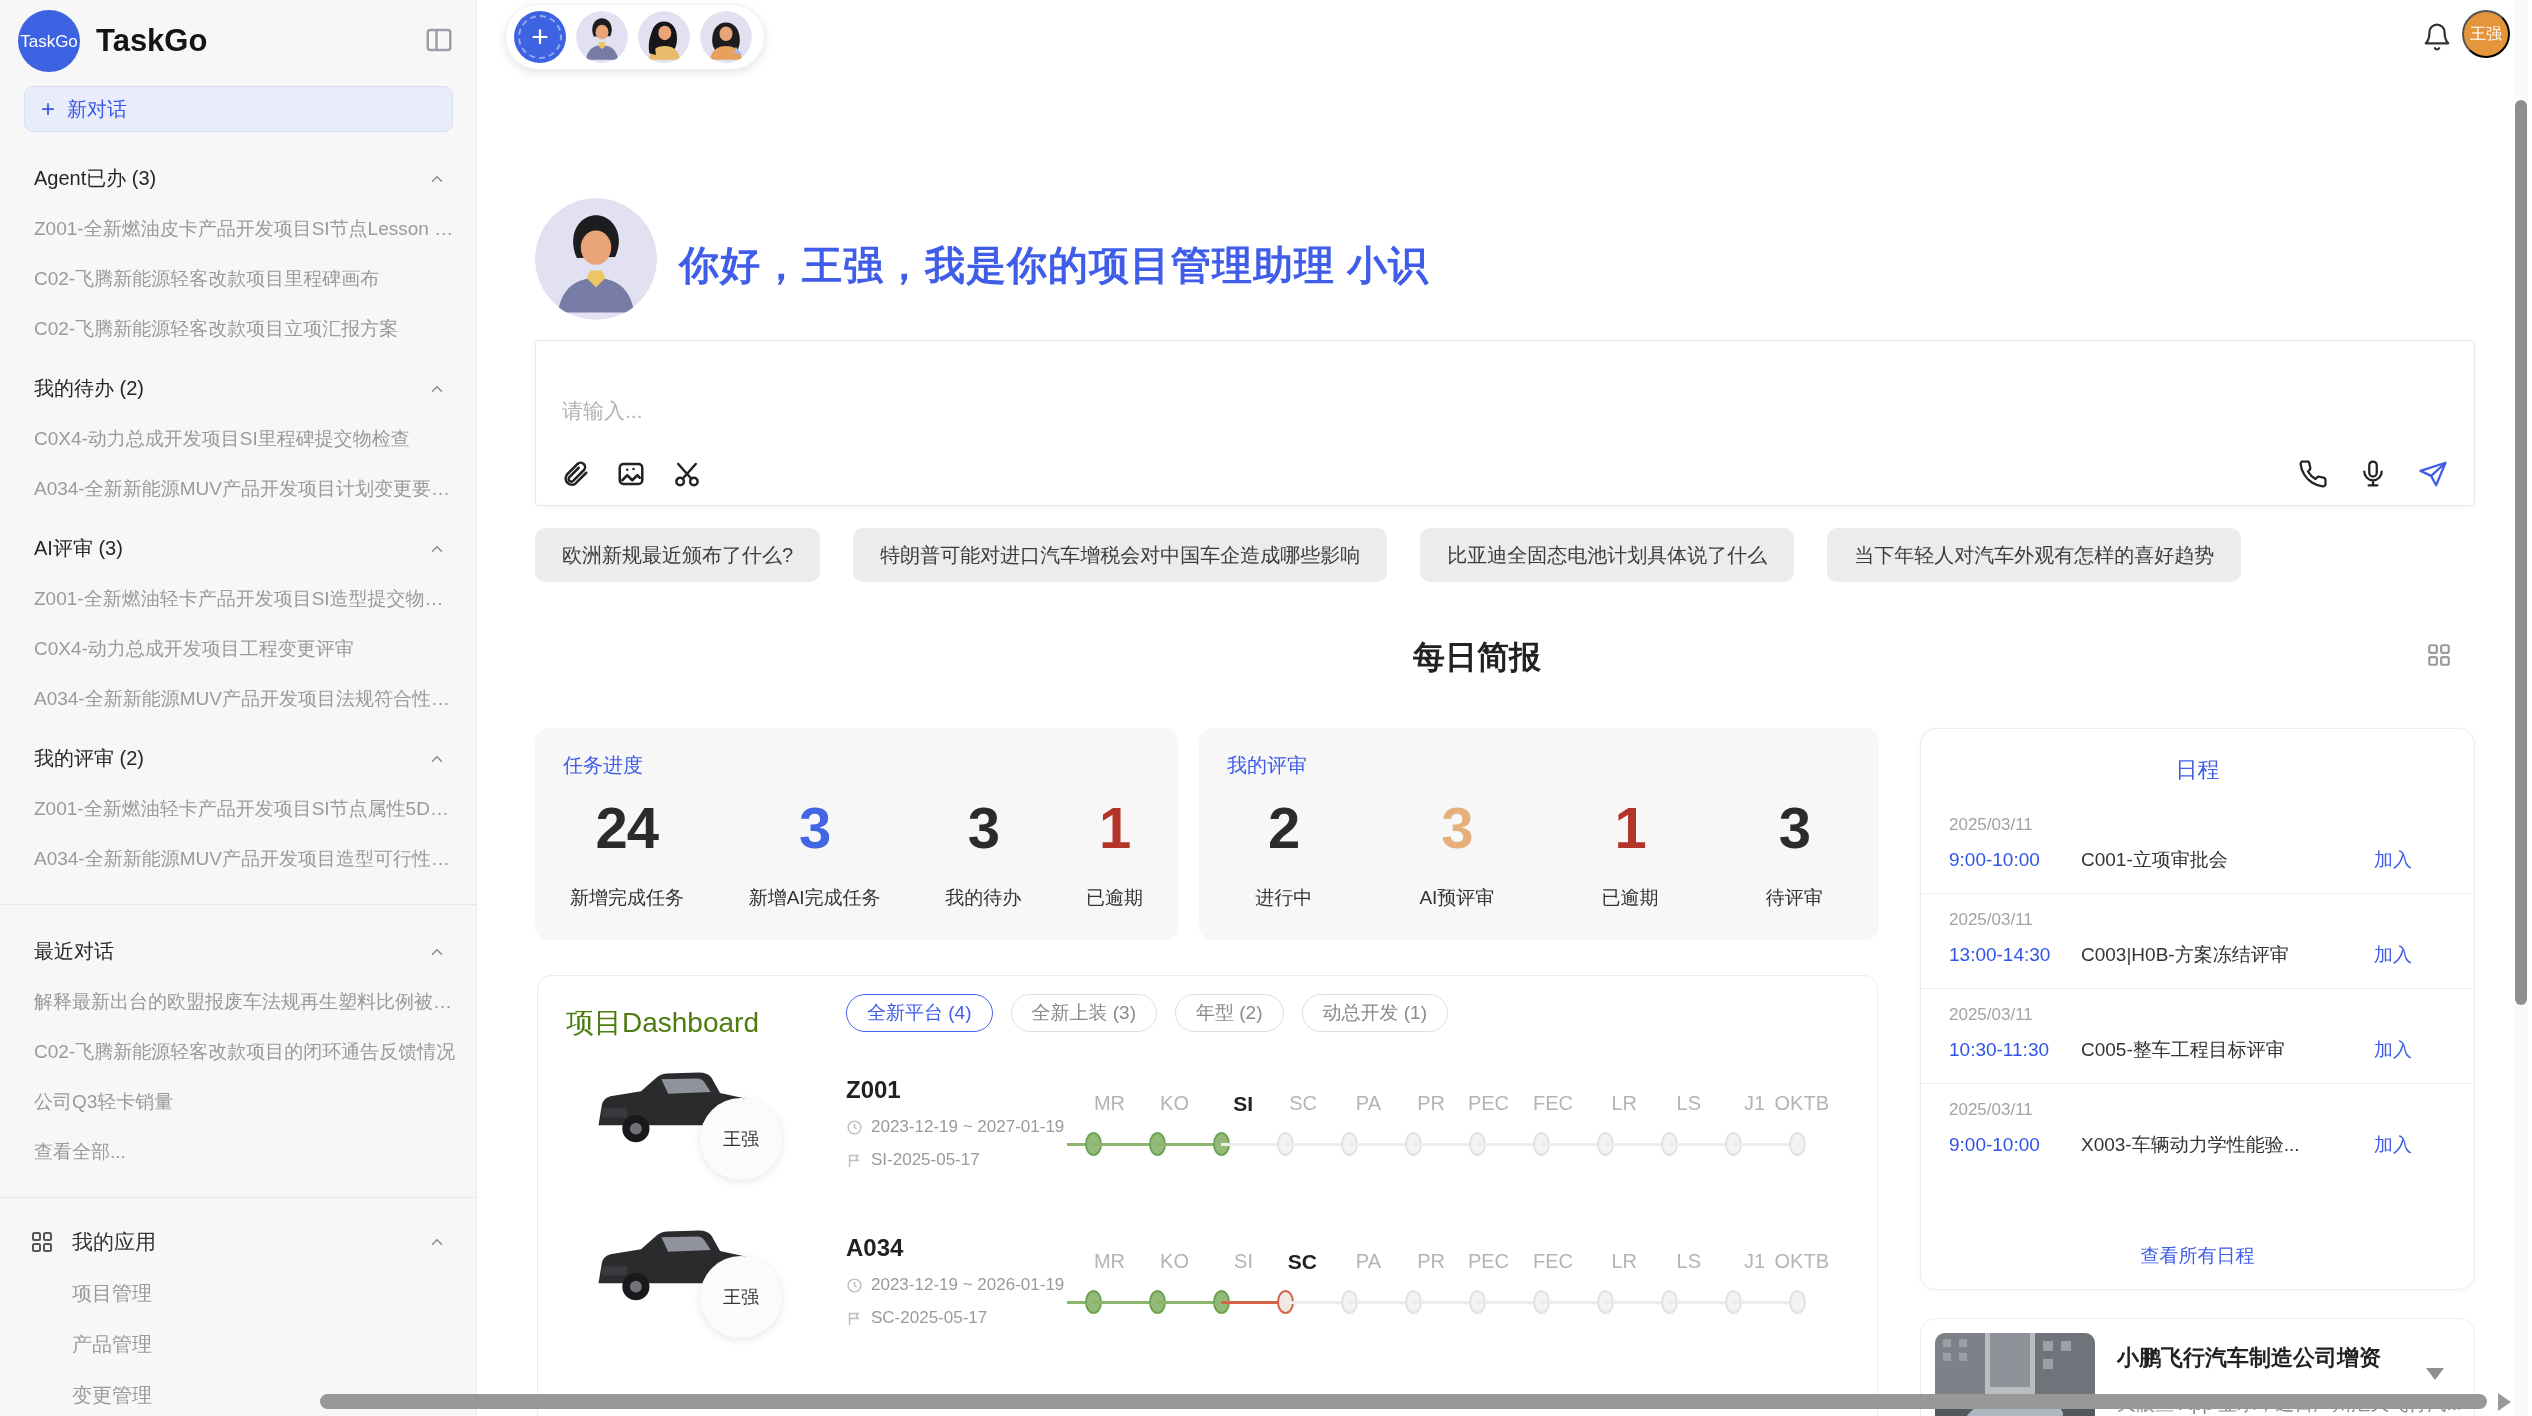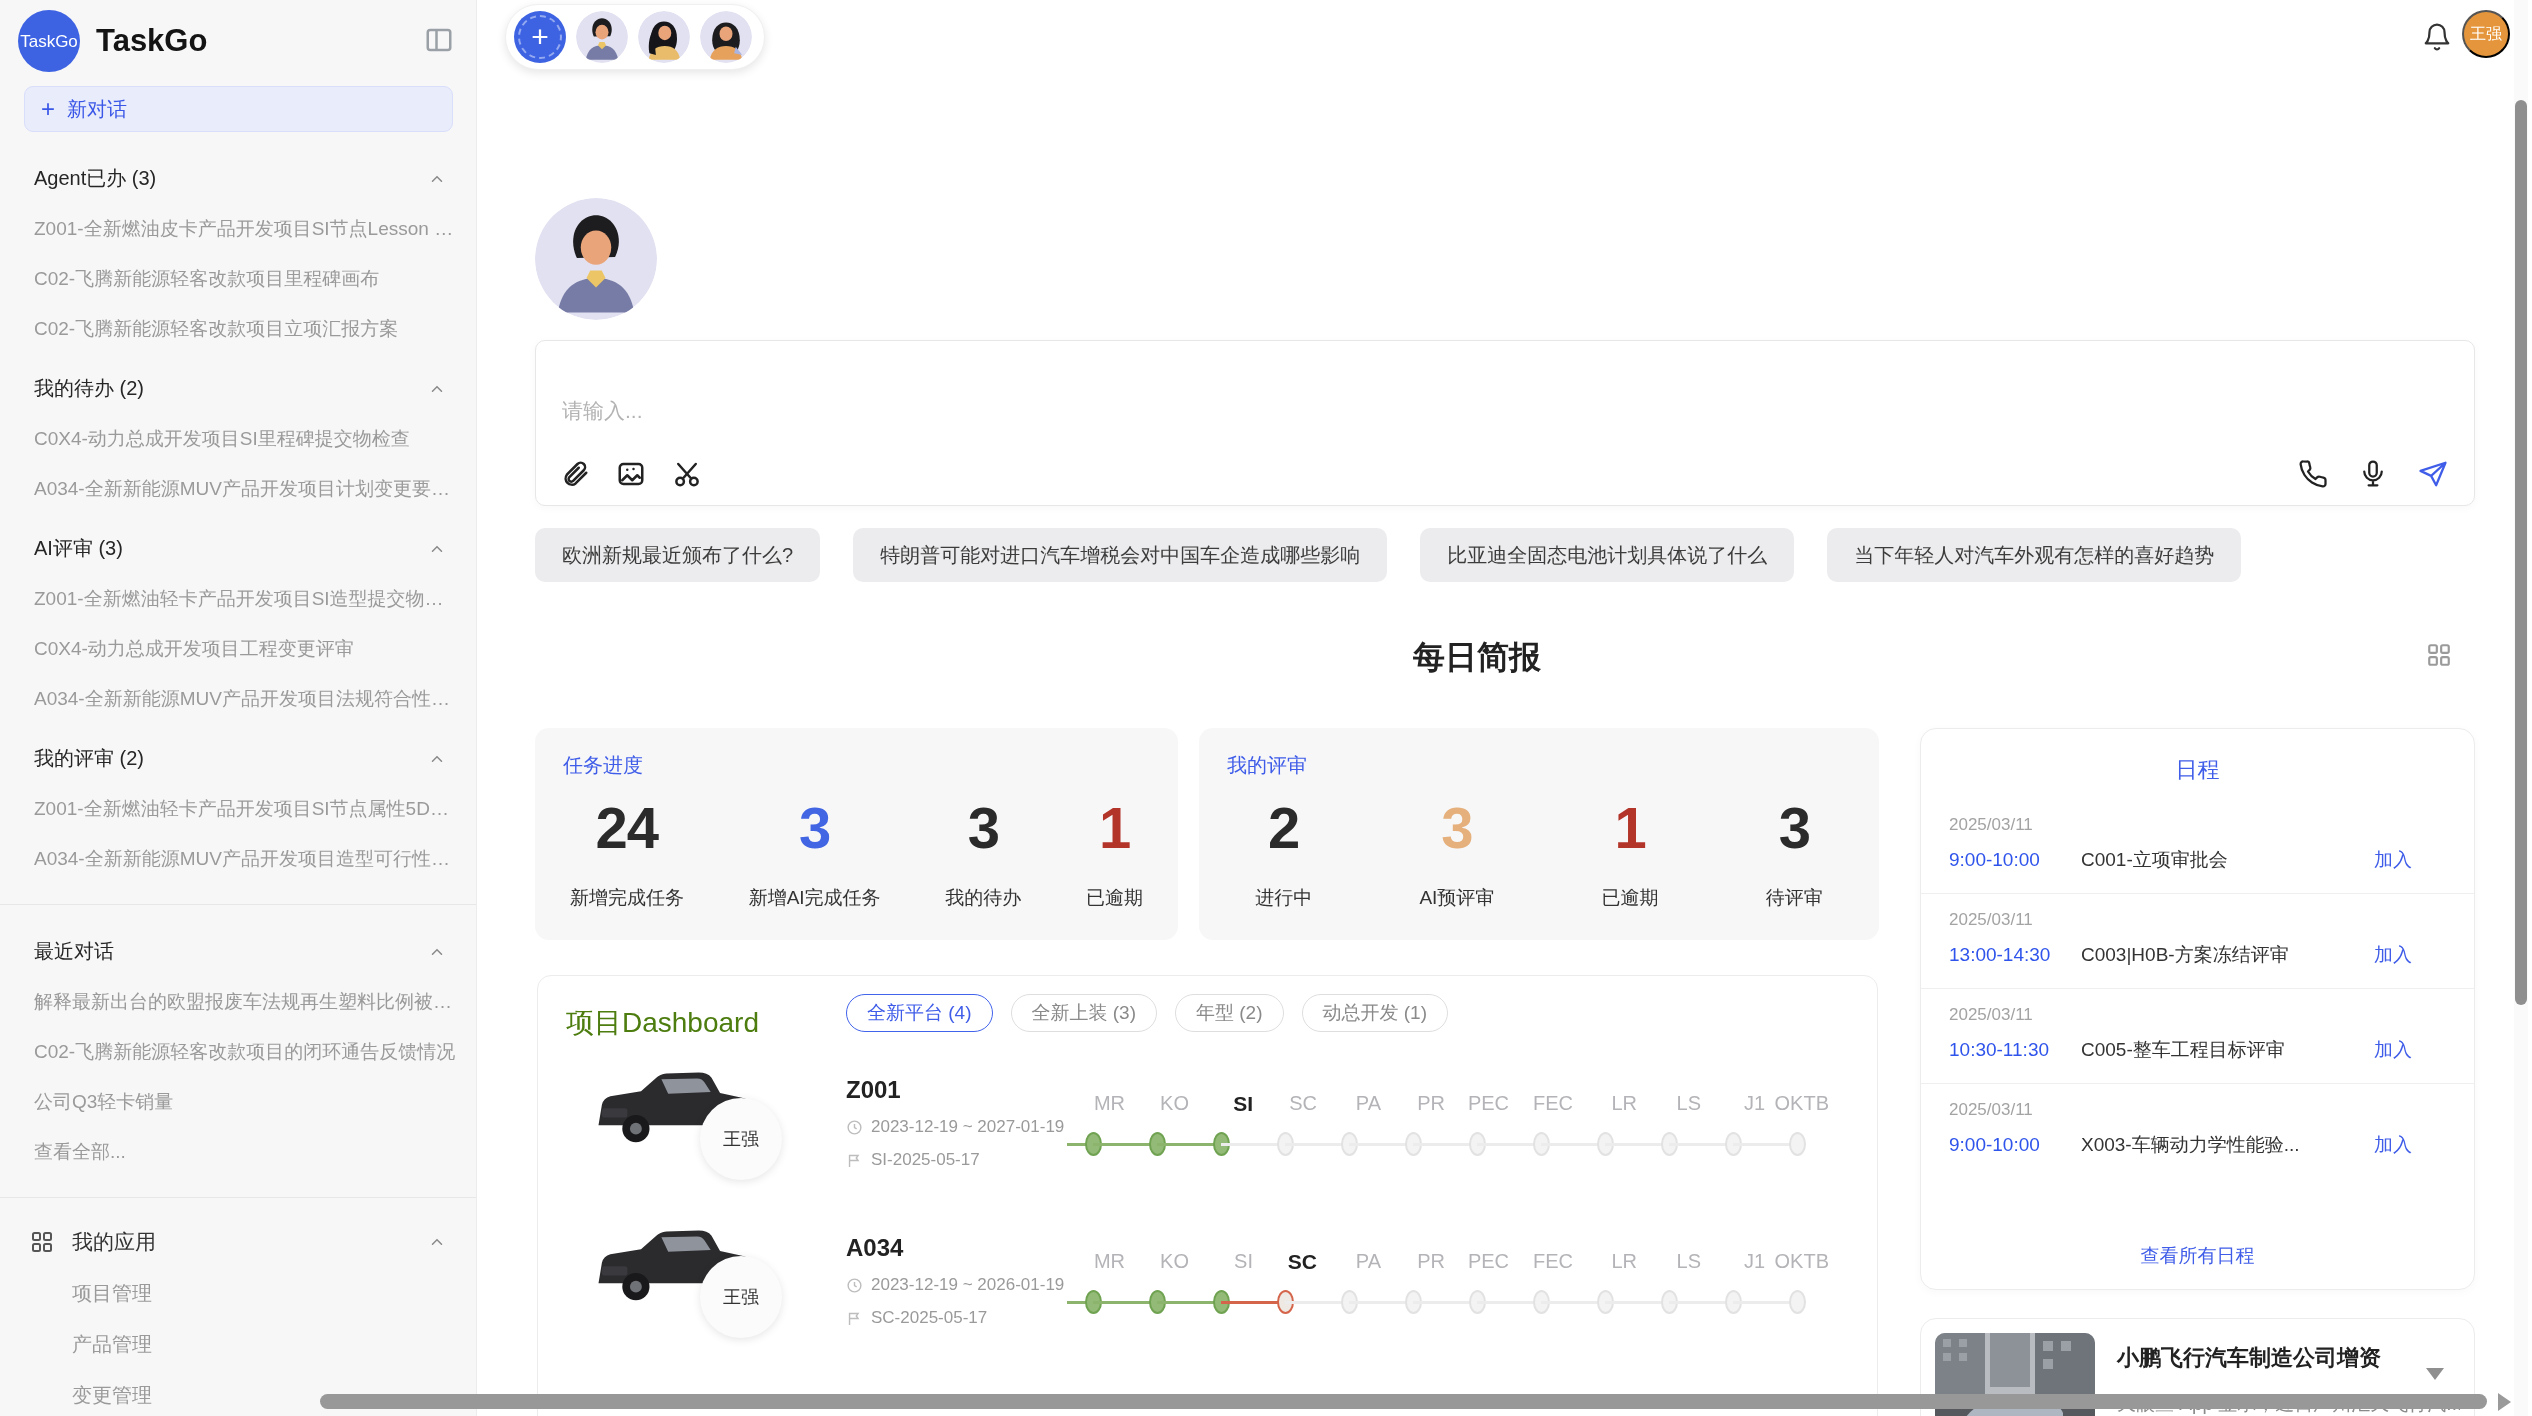--- a/index.html
+++ b/index.html
@@ -29,21 +29,21 @@
   .pill-plus::after { content:""; position:absolute; inset:4px; border:2px dashed rgba(255,255,255,.45); border-radius:50%; }
   .pill-avatar { width:52px; height:52px; border-radius:50%; overflow:hidden; cursor:pointer; flex:none; }
   .bell-btn { position:absolute; left:1945px; top:22px; width:30px; height:30px; background:none; border:none; cursor:pointer; }
   .user-badge { position:absolute; left:1985px; top:10px; width:48px; height:48px; border-radius:50%; background:#e5963c; color:#fff; font-size:16px; display:flex; align-items:center; justify-content:center; cursor:pointer; }
 
   
   .greet-avatar { position:absolute; left:58px; top:198px; width:122px; height:122px; border-radius:50%; overflow:hidden; }
   .greet-text { position:absolute; left:202px; top:238px; font-size:40px; font-weight:700; color:#3f5de8; letter-spacing:1px; }
 
   
-  .input-card { position:absolute; left:58px; top:340px; width:1940px; height:166px; background:#fff; border:1px solid #e7e7e7; border-radius:10px; box-shadow:0 2px 10px rgba(0,0,0,.03); }
+  .input-card { position:absolute; left:58px; top:340px; width:1940px; height:166px; background:#fff; border:1px solid #e7e7e7; border-radius:4px; box-shadow:0 2px 10px rgba(0,0,0,.03); }
   .input-card input { position:absolute; left:26px; top:58px; width:1200px; border:none; outline:none; font-size:21px; color:#333; font-family:"Liberation Sans",sans-serif; background:transparent; }
   .input-card input::placeholder { color:#b3b3b3; }
   .tool-left { position:absolute; left:24px; bottom:16px; display:flex; gap:26px; }
   .tool-right { position:absolute; right:26px; bottom:16px; display:flex; gap:30px; }
   .tool-btn { width:30px; height:30px; background:none; border:none; cursor:pointer; padding:0; }
 
   
   .chips { position:absolute; left:58px; top:528px; display:flex; gap:33px; }
   .chip { height:54px; display:flex; align-items:center; padding:0 27px; background:#ececee; border-radius:10px; font-size:20px; color:#3c3c3c; white-space:nowrap; cursor:pointer; }
 
@@ -257,20 +257,21 @@
 
     <div class="greet-avatar">
       <svg viewBox="0 0 64 64" width="122" height="122">
           <circle cx="32" cy="32" r="32" fill="#e2e1f1"></circle>
           <path d="M20 23c0-9 6-14 12-14s12 5 12 14c0 3-1 6-2 8l-20 .5c-1-2-2-5-2-8.5z" fill="#1d1d1f"></path>
           <ellipse cx="32" cy="26" rx="8" ry="9" fill="#eaa47a"></ellipse>
           <path d="M12 60c2-13 10-18 20-18s18 5 20 18z" fill="#767ca6"></path>
           <path d="M27 42l5 5 5-5-2-4h-6z" fill="#ecc666"></path>
         </svg>
     </div>
+    <h1 class="greet-text">你好，王强，我是你的项目管理助理 小识</h1>
 
     <div class="input-card">
       <input type="text" placeholder="请输入..." style="">
       <div class="tool-left">
         <button class="tool-btn">
           <svg viewBox="0 0 24 24" width="30" height="30" fill="none" stroke="#222" stroke-width="2" stroke-linecap="round">
               <path d="M21 11l-8.5 8.5a5 5 0 01-7-7L14 4a3.5 3.5 0 015 5l-8.5 8.5a2 2 0 01-3-3L15 7"></path>
             </svg>
         </button>
         <button class="tool-btn">

